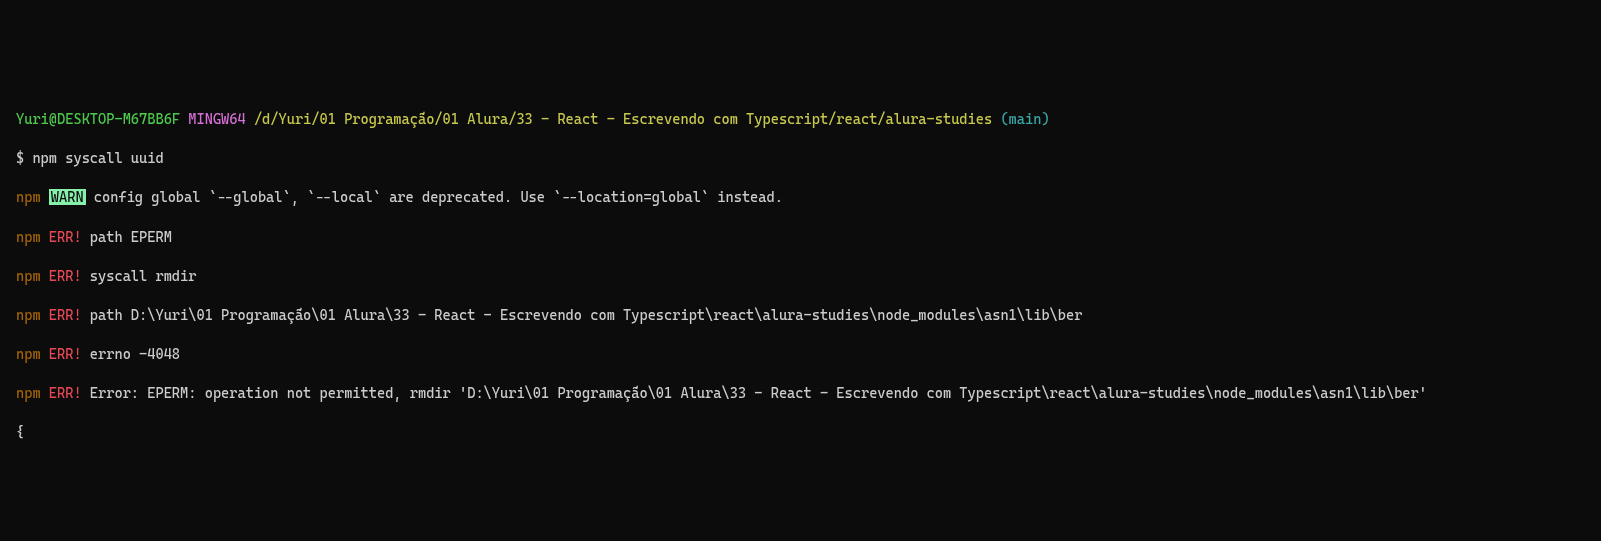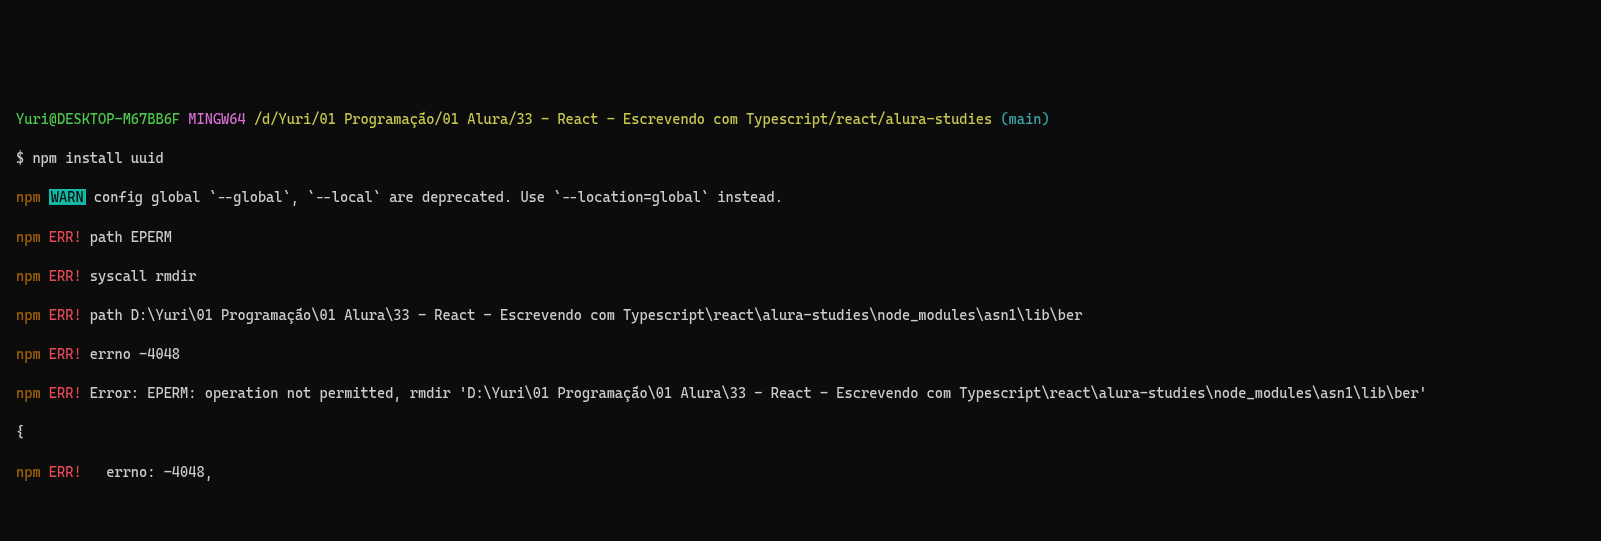--- a/index.html
+++ b/index.html
@@ -16,43 +16,42 @@
       white-space: pre-wrap;
       word-break: break-all;
     }
     .user { color: #4ec94e; }
     .mingw { color: #d670d6; text-align: right; }
     .path { color: #c8c84e; }
     .branch { color: #3aa6a6; }
     .white { color: #cccccc; }
     .npm { color: #a16207; }
     .warn-tag {
-      background-color: #14b8a6;
+      background-color: #86efac;
       color: #0c0c0c;
       padding: 0 2px;
     }
     .err-tag { color: #e74856; }
     .config-label { color: #cccccc; margin-top: 8px; }
   </style>
 </head>
 <body>
 
 
 
 <div>
 <div class="line"><span class="user">Yuri@DESKTOP-M67BB6F</span> <span class="mingw">MINGW64</span> <span class="path">/d/Yuri/01 Programação/01 Alura/33 - React - Escrevendo com Typescript/react/alura-studies</span> <span class="branch">(main)</span></div>
-<div class="line"><span class="white">$</span> <span class="white">npm install uuid</span></div>
+<div class="line"><span class="white">$</span> <span class="white">npm syscall uuid</span></div>
 <div class="line"><span class="npm">npm</span> <span class="warn-tag">WARN</span> <span class="config-label">config</span> <span class="white">global</span><span class="white"> `--global`, `--local` are deprecated. Use `--location=global` instead.</span></div>
 <div class="line"><span class="npm">npm</span> <span class="err-tag">ERR!</span> <span class="white">path EPERM</span></div>
 <div class="line"><span class="npm">npm</span> <span class="err-tag">ERR!</span> <span class="white">syscall rmdir</span></div>
 <div class="line"><span class="npm">npm</span> <span class="err-tag">ERR!</span> <span class="white">path D:\Yuri\01 Programação\01 Alura\33 - React - Escrevendo com Typescript\react\alura-studies\node_modules\asn1\lib\ber</span></div>
 <div class="line"><span class="npm">npm</span> <span class="err-tag">ERR!</span> <span class="white">errno -4048</span></div>
 <div class="line"><span class="npm">npm</span> <span class="err-tag">ERR!</span> <span class="white">Error: EPERM: operation not permitted, rmdir 'D:\Yuri\01 Programação\01 Alura\33 - React - Escrevendo com Typescript\react\alura-studies\node_modules\asn1\lib\ber'</span></div>
 <div class="line"><span class="white">{</span></div>
-<div class="line"><span class="npm">npm</span> <span class="err-tag">ERR!</span> <span class="white">  errno: -4048,</span></div>
 
 
 
 
 
 
 
 
 
 

